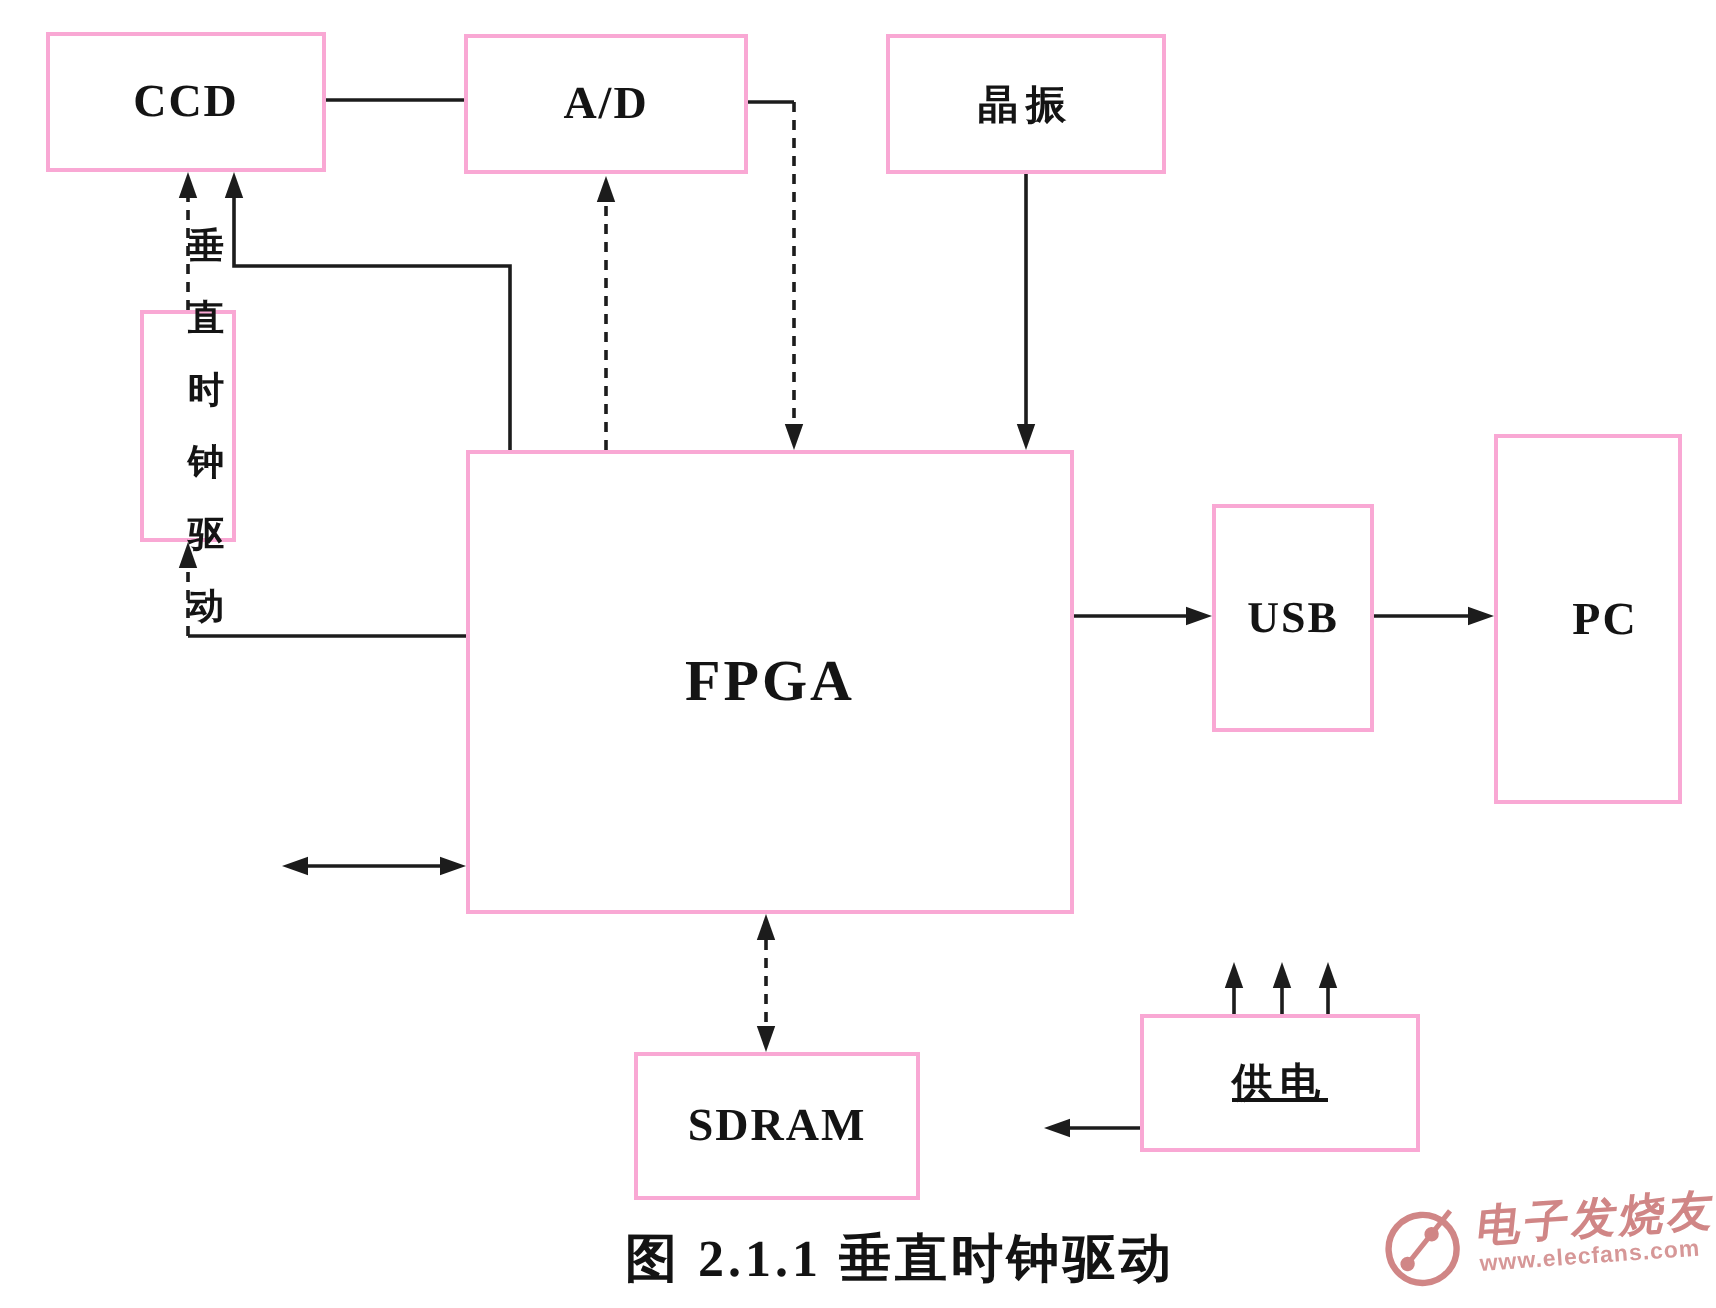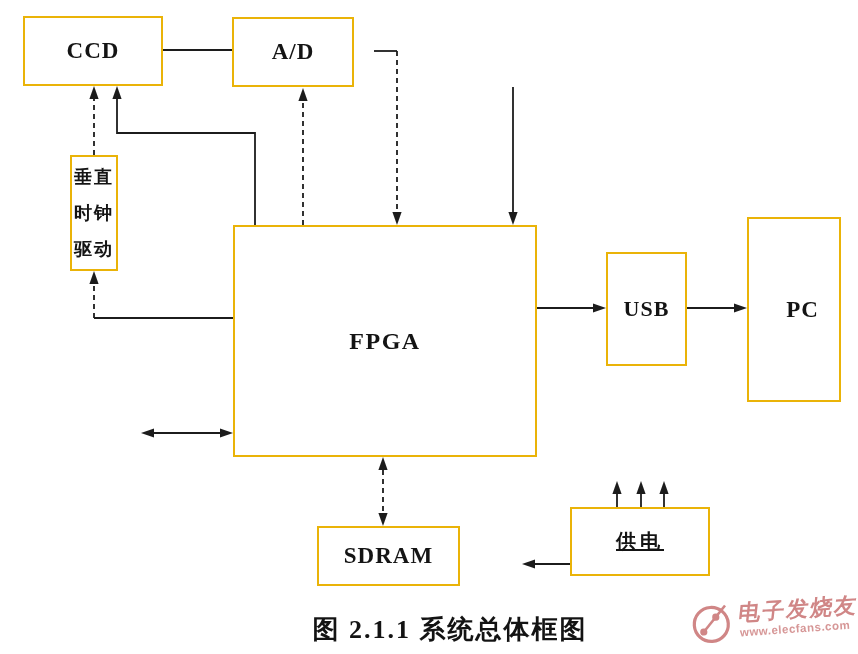--- a/index.html
+++ b/index.html
@@ -11,38 +11,38 @@
     font-family:"Liberation Serif","DejaVu Serif",serif;
   }
   #edge-layer{
     position:absolute;left:0;top:0;width:858px;height:654px;
   }
   #node-layer{position:absolute;left:0;top:0;width:858px;height:654px;}
   .node{
     position:absolute;
     box-sizing:border-box;
     background:#ffffff;
-    border:2px solid #eab308;
+    border:2px solid #f9a8d4;
     display:flex;align-items:center;justify-content:center;
     text-align:center;
     color:#141414;
     font-weight:600;
     font-size:21px;
     letter-spacing:1px;
   }
   .node[data-node-id="ccd"],
   .node[data-node-id="ad"],
   .node[data-node-id="sdram"]{font-size:23px;}
-  .node[data-node-id="fpga"]{font-size:24px;letter-spacing:1.5px;}
+  .node[data-node-id="fpga"]{font-size:29px;letter-spacing:1.5px;}
   .node[data-node-id="usb"]{font-size:22px;}
   .node[data-node-id="pc"]{font-size:23px;}
   .node[data-node-id="xtal"],
   .node[data-node-id="power"]{font-size:20px;letter-spacing:4px;}
   .node[data-node-id="io"]{font-size:19px;letter-spacing:0.5px;}
-  .node[data-node-id="vclk"]{font-size:18px;letter-spacing:2px;}
+  .node[data-node-id="vclk"]{font-size:18px;letter-spacing:2px;padding-left:20px;}
   .node[data-node-id="vclk"] .node-label{
     width:42px;line-height:36px;word-break:break-all;
   }
   .node-label{display:block;}
   #caption{
     position:absolute;
     left:450px;top:612px;
     transform:translateX(-50%);
     white-space:nowrap;
     font-size:26px;font-weight:bold;
@@ -144,44 +144,47 @@
       </g>
       <g>
         <polygon points="664,481 668.6,494 659.4,494" fill="#1c1c1c"></polygon>
         <polyline points="664,527 664,494" fill="none" stroke="#1c1c1c" stroke-width="1.8"></polyline>
       </g>
     </svg>
   <div id="node-layer">
       <div class="node" data-node-id="ccd" style="left: 23px; top: 16px; width: 140px; height: 70px;">
         <span class="node-label">CCD</span>
       </div>
-      <div class="node" data-node-id="ad" style="left: 232px; top: 17px; width: 122px; height: 70px;">
+      <div class="node" data-node-id="ad" style="left: 232px; top: 17px; width: 142px; height: 70px;">
         <span class="node-label">A/D</span>
+      </div>
+      <div class="node" data-node-id="xtal" style="left: 443px; top: 17px; width: 140px; height: 70px;">
+        <span class="node-label">晶振</span>
       </div>
       <div class="node" data-node-id="vclk" style="left: 70px; top: 155px; width: 48px; height: 116px;">
         <span class="node-label">垂直时钟驱动</span>
       </div>
       <div class="node" data-node-id="fpga" style="left: 233px; top: 225px; width: 304px; height: 232px;">
         <span class="node-label">FPGA</span>
       </div>
       <div class="node" data-node-id="usb" style="left: 606px; top: 252px; width: 81px; height: 114px; text-align: center;">
         <span class="node-label">USB</span>
       </div>
       <div class="node" data-node-id="pc" style="left: 747px; top: 217px; width: 94px; height: 185px; padding-left: 17px;">
         <span class="node-label">PC</span>
       </div>
-      <div class="node" data-node-id="sdram" style="left: 317px; top: 526px; width: 143px; height: 60px;">
+      <div class="node" data-node-id="sdram" style="left: 317px; top: 526px; width: 143px; height: 74px;">
         <span class="node-label">SDRAM</span>
       </div>
       <div class="node" data-node-id="power" style="left: 570px; top: 507px; width: 140px; height: 69px; text-decoration: underline;">
         <span class="node-label">供电</span>
       </div>
     </div>
 
-  <div id="caption">图 2.1.1 系统总体框图</div>
+  <div id="caption">图 2.1.1 垂直时钟驱动</div>
 
   <div id="watermark" style="color: rgb(208, 134, 134);">
     <svg class="wm-logo" width="44" height="48" viewBox="0 0 44 48" xmlns="http://www.w3.org/2000/svg">
       <circle cx="21" cy="26" r="17" fill="none" stroke="currentColor" stroke-width="3.2"></circle>
       <line x1="13" y1="33" x2="36" y2="8" stroke="currentColor" stroke-width="2.6"></line>
       <circle cx="13" cy="33" r="3.6" fill="currentColor"></circle>
       <circle cx="26" cy="19" r="3.6" fill="currentColor"></circle>
     </svg>
     <div class="wm-textcol">
       <span class="wm-brand">电子发烧友</span>

